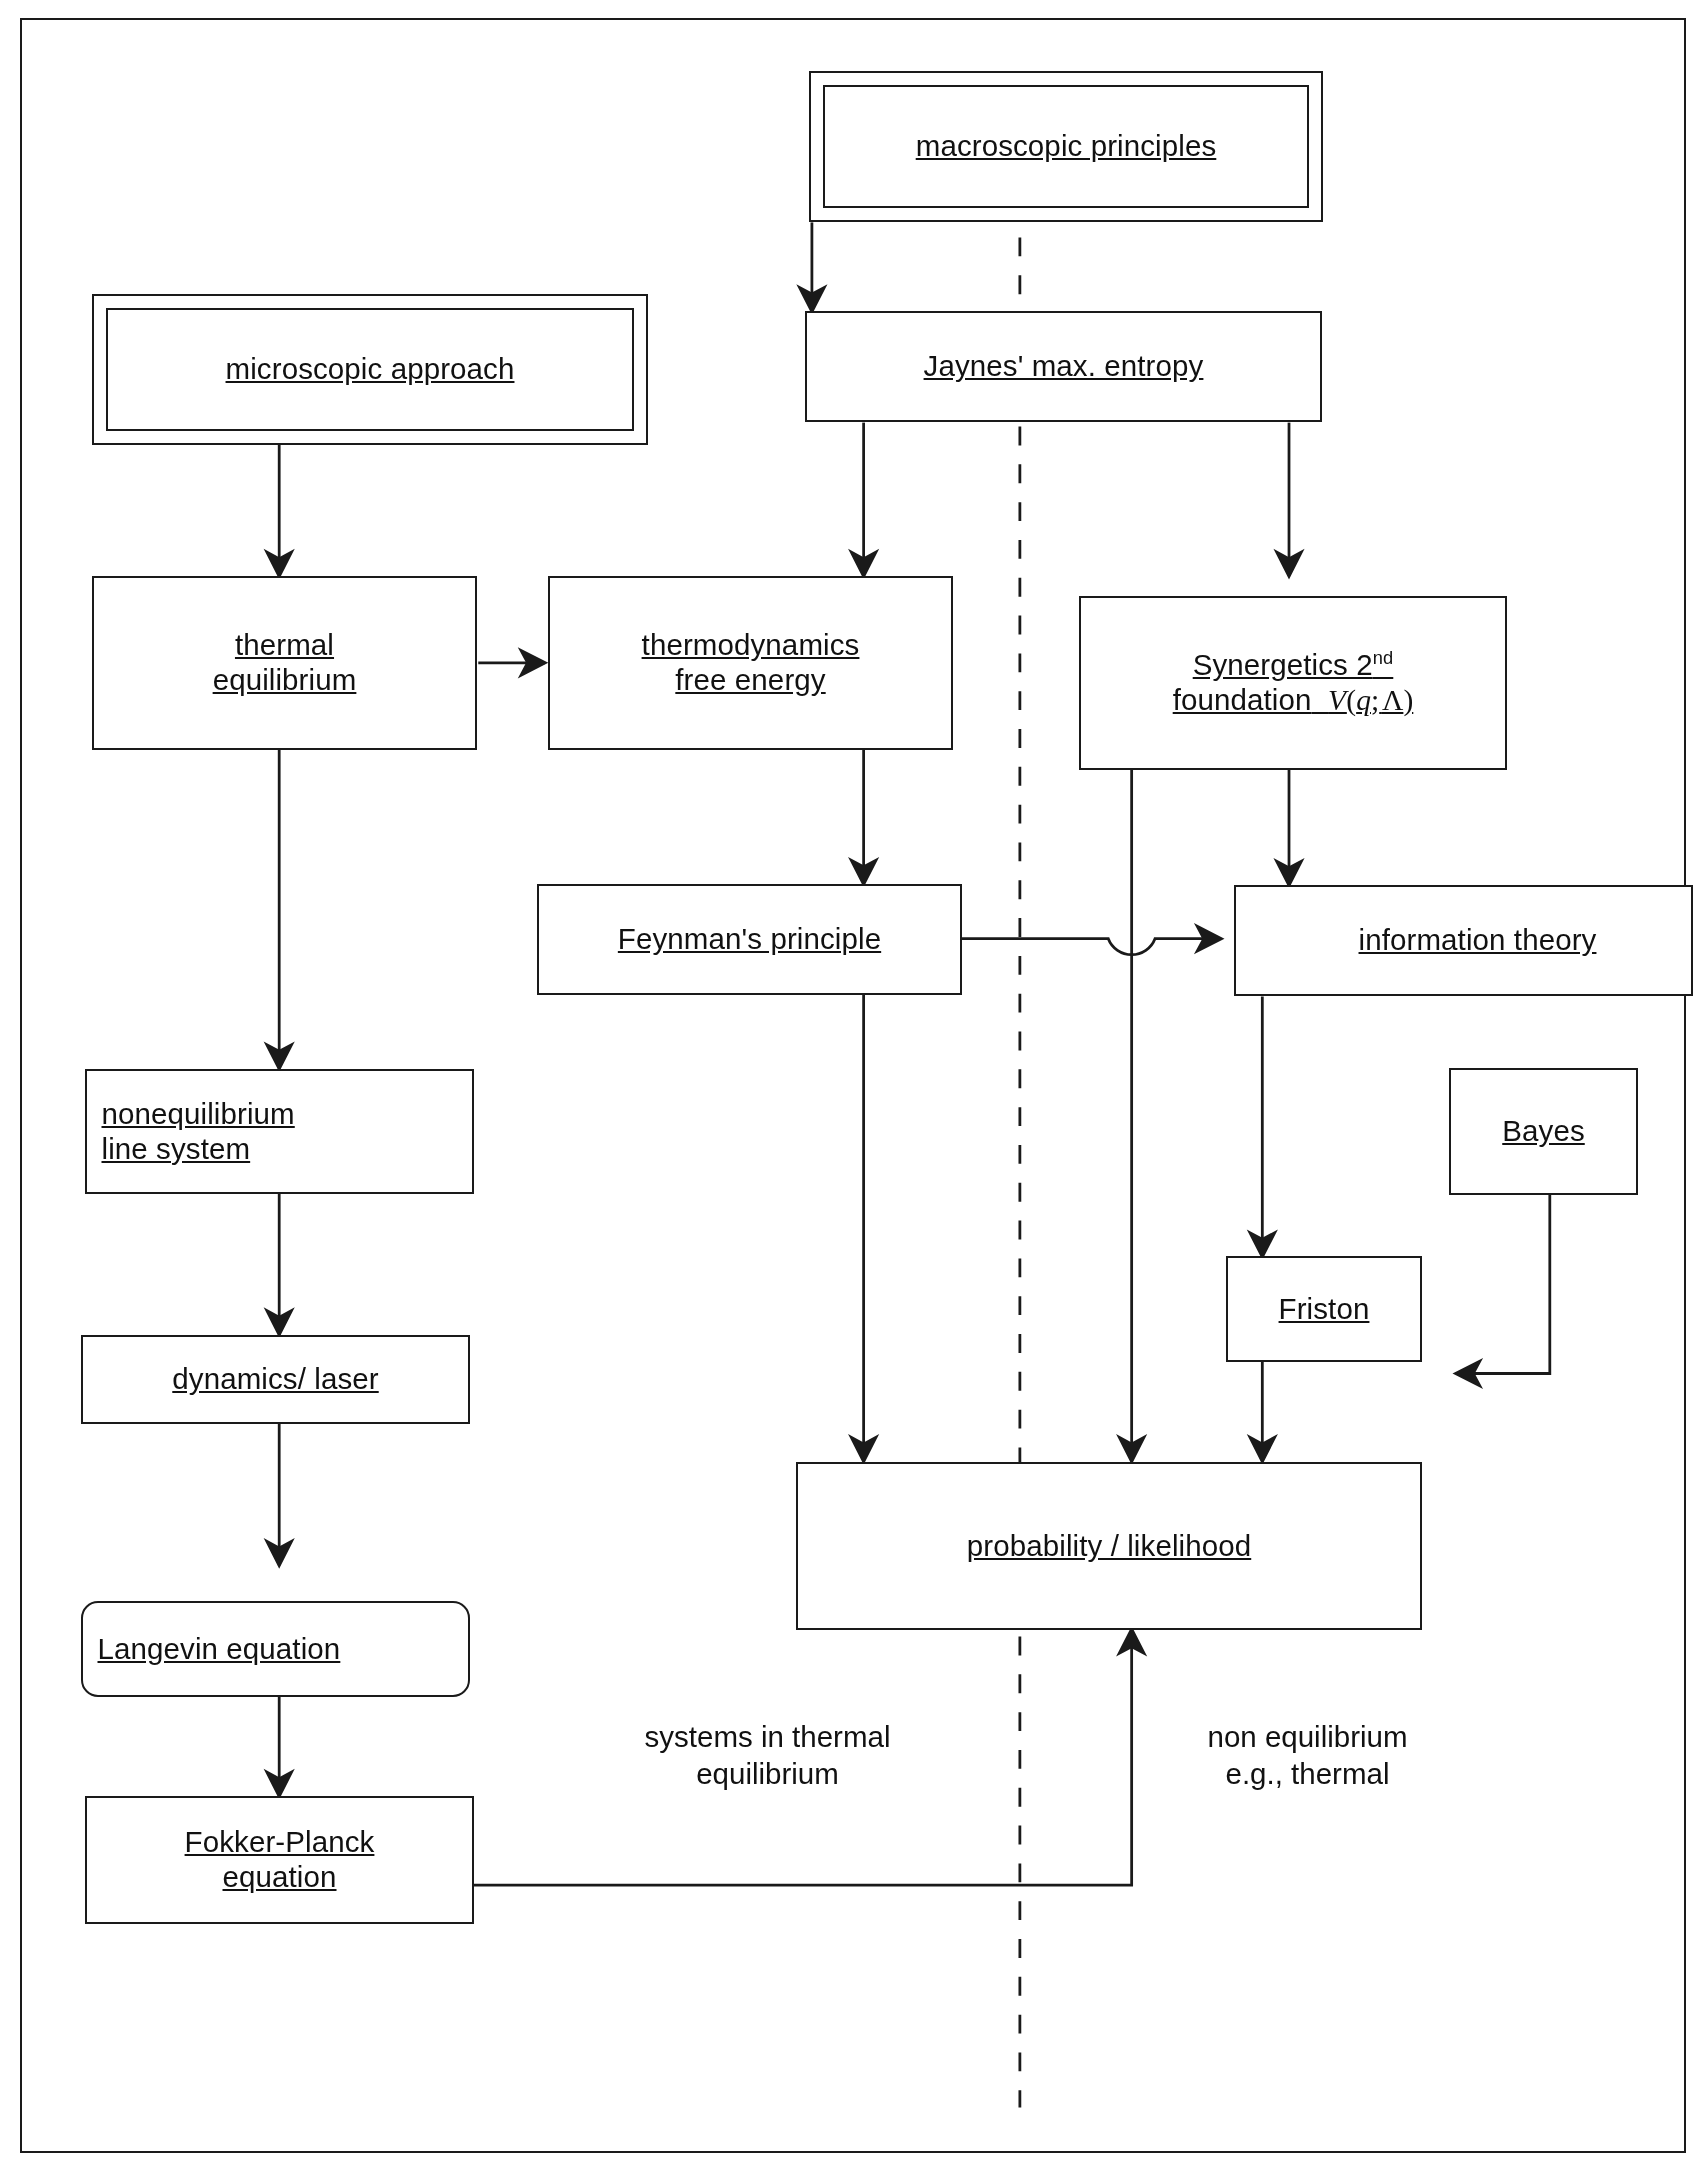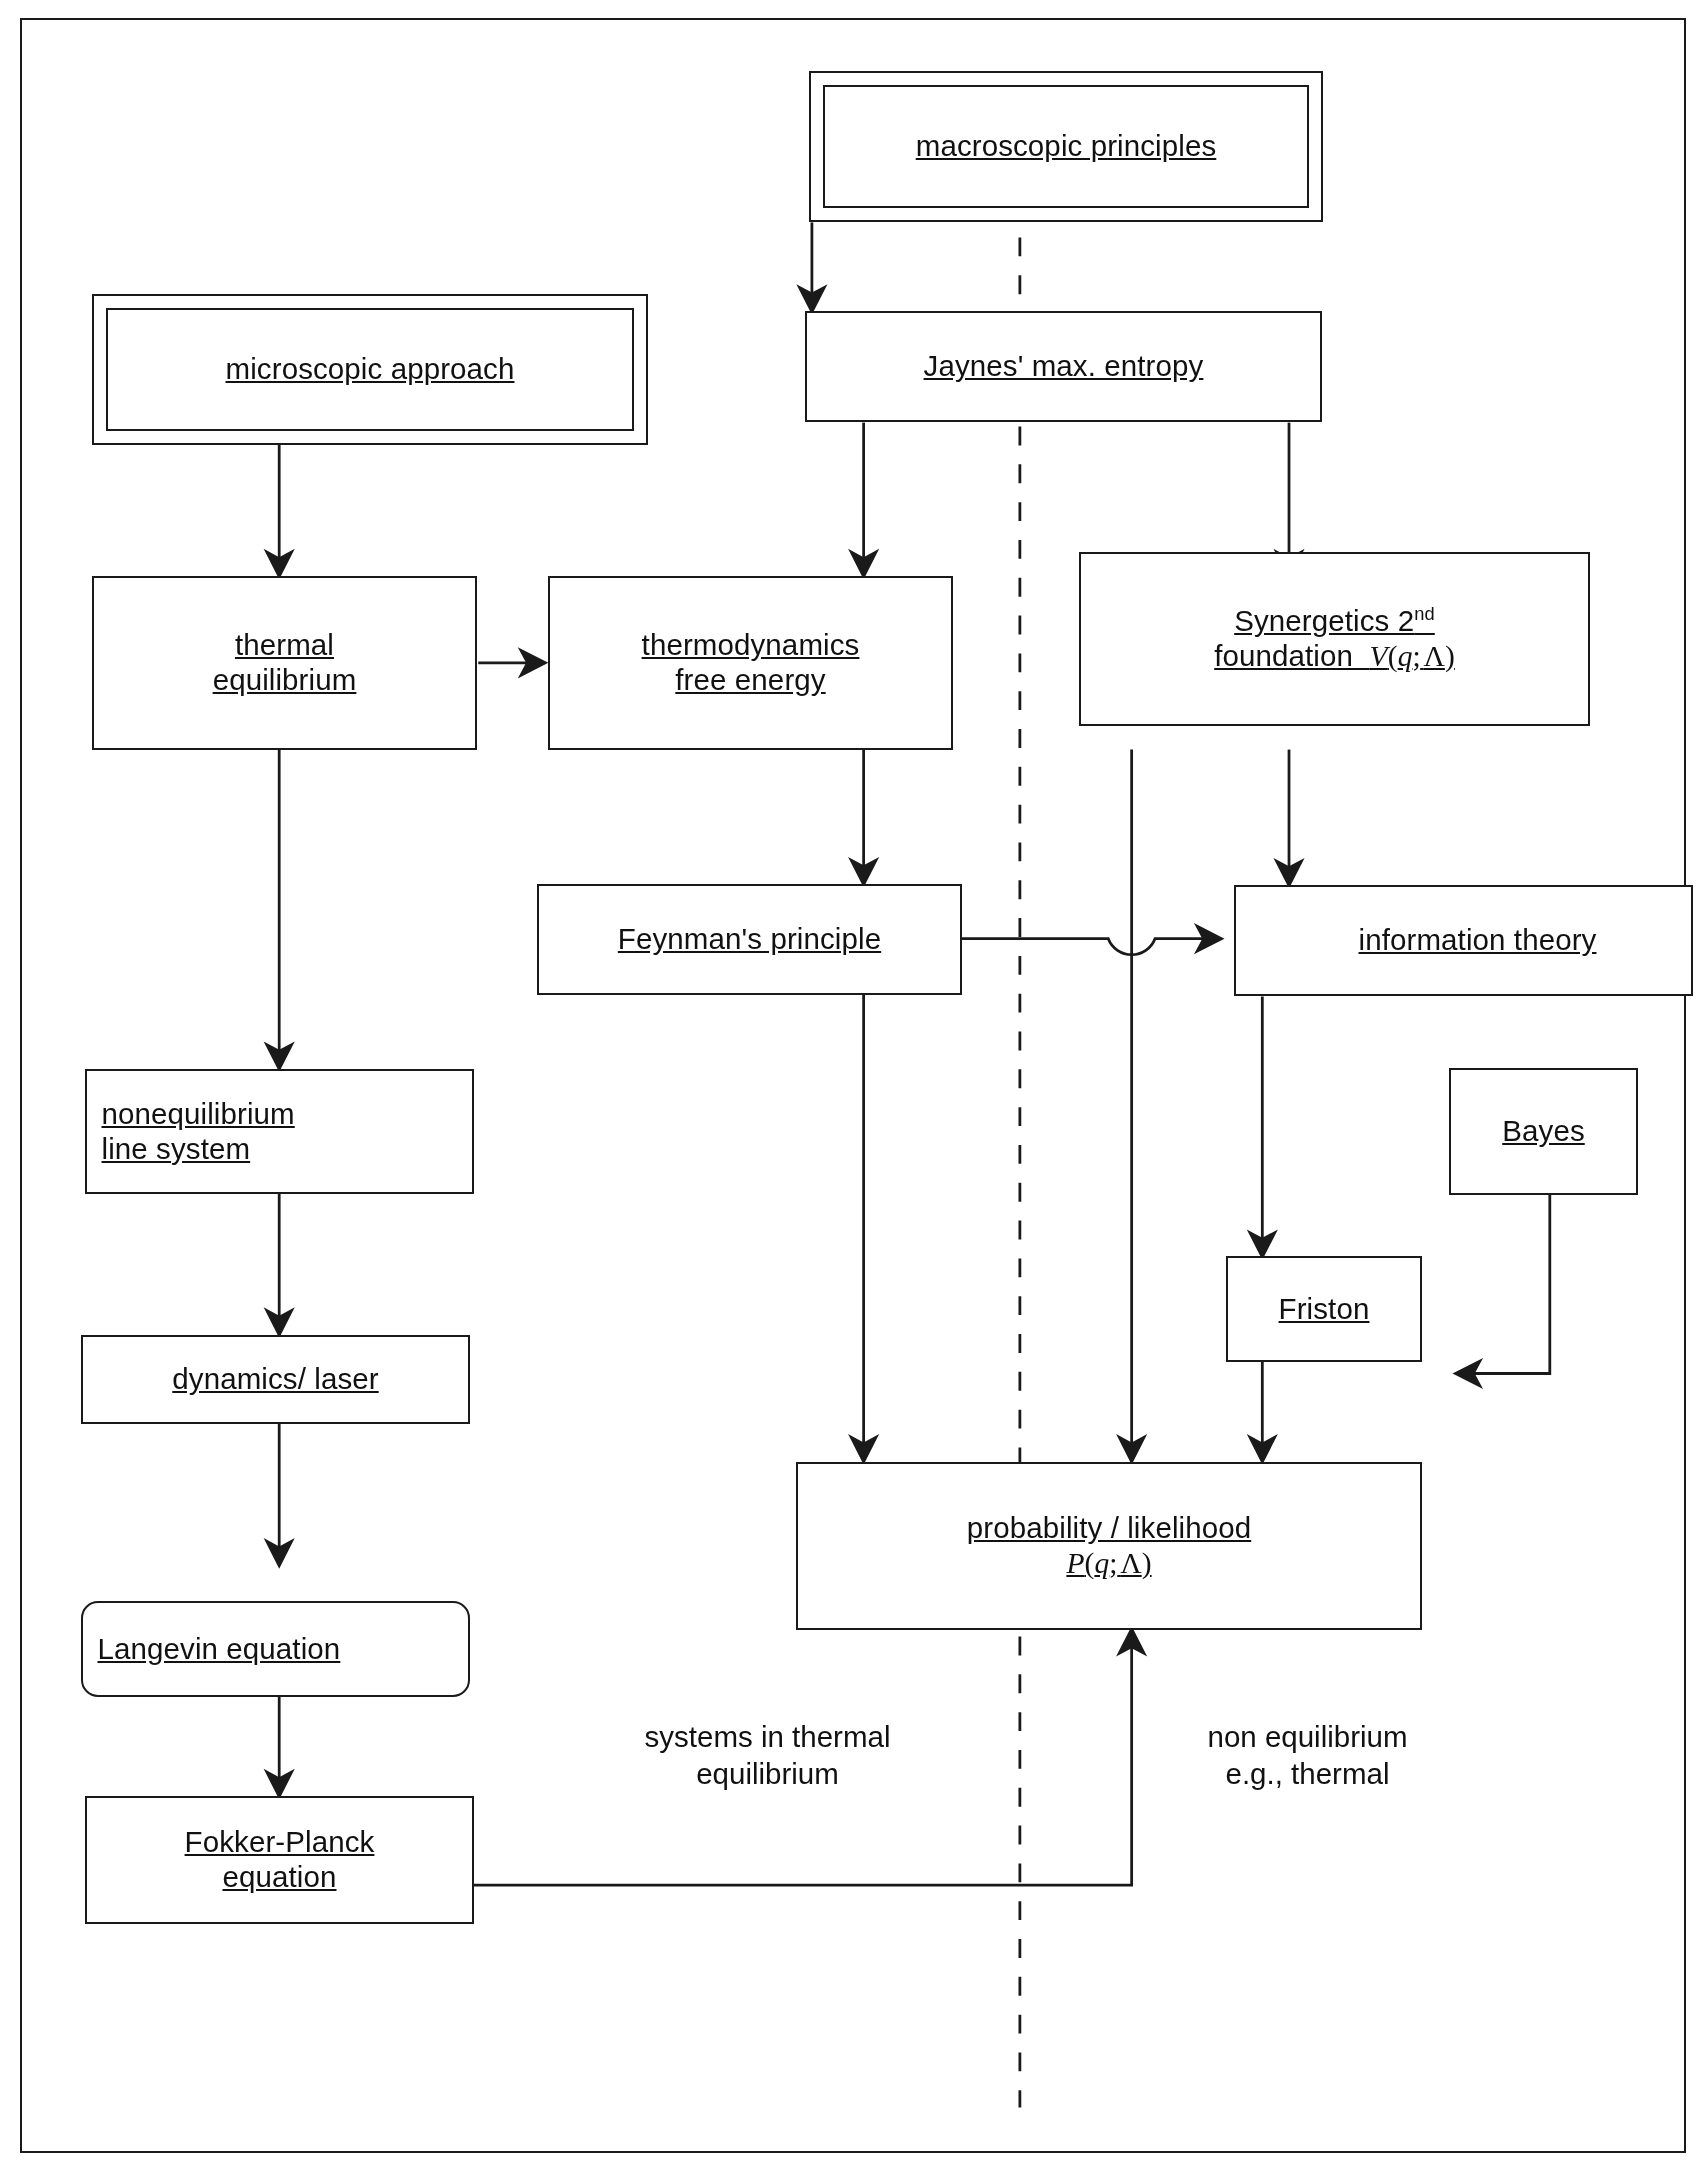--- a/index.html
+++ b/index.html
@@ -122,21 +122,21 @@
     </div>
   </div>
 
   <div class="node center" style="left:548px;top:576px;width:405px;height:174px;">
     <div class="inner">
       <div>thermodynamics</div>
       <div>free energy</div>
     </div>
   </div>
 
-  <div class="node center" style="left:1079px;top:552px;width:511px;height:174px;">
+  <div class="node center" style="left:1079px;top:596px;width:428px;height:174px;">
     <div class="inner">
       <div>
         <span>Synergetics 2</span><sup class="ord">nd</sup>
       </div>
       <div>
         <span>foundation</span>&nbsp;&nbsp;<span class="mathit">V</span><span class="mathup">(</span><span class="mathit">q</span><span class="mathup">;</span> <span class="mathup">Λ</span><span class="mathup">)</span>
       </div>
     </div>
   </div>
 
@@ -174,23 +174,20 @@
   <div class="node center" style="left:85px;top:1796px;width:389px;height:128px;">
     <div class="inner">
       <div>Fokker-Planck</div>
       <div>equation</div>
     </div>
   </div>
 
   <div class="node center" style="left:796px;top:1462px;width:626px;height:168px;">
     <div class="inner">
       <div>probability / likelihood</div>
-      <div>
-        <span class="mathit">P</span><span class="mathup">(</span><span class="mathit">q</span><span class="mathup">;</span> <span class="mathup">Λ</span><span class="mathup">)</span>
-      </div>
     </div>
   </div>
 
   <div class="caption" style="left:573px;top:1719px;width:389px;">
     <div>systems in thermal</div>
     <div>equilibrium</div>
   </div>
 
   <div class="caption" style="left:1146px;top:1719px;width:323px;">
     <div>non equilibrium</div>

